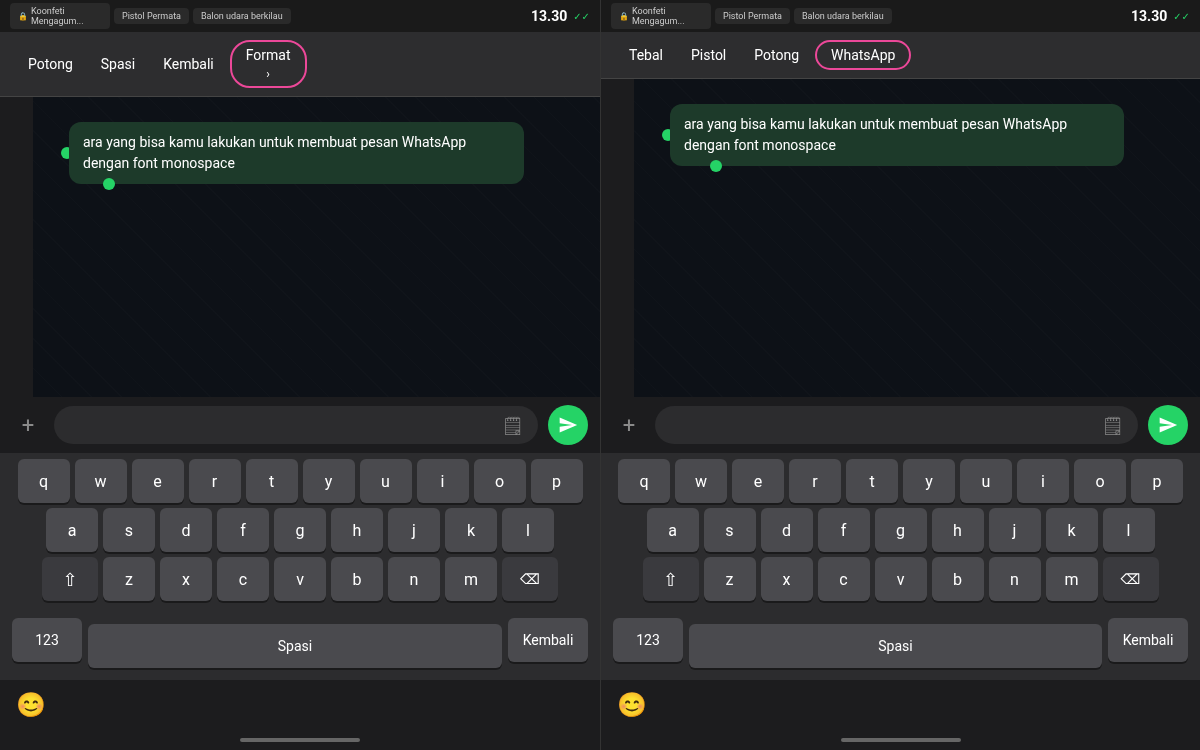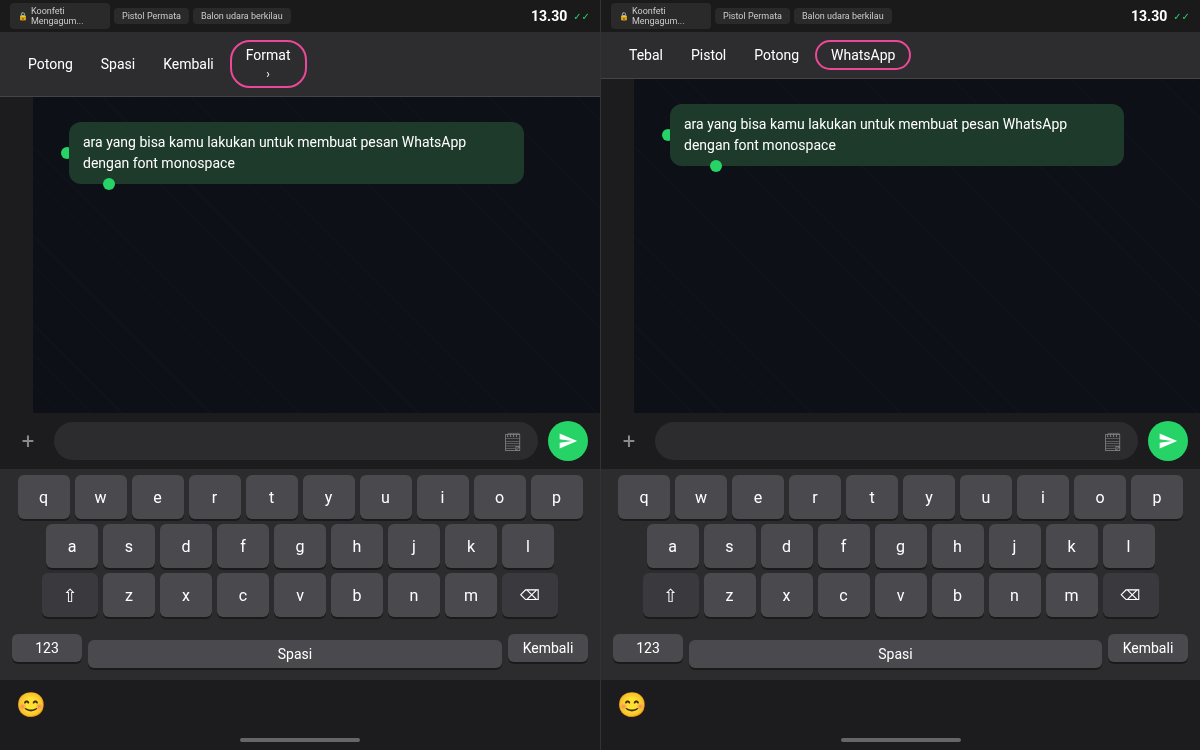--- a/index.html
+++ b/index.html
@@ -238,21 +238,21 @@
 
     .bottom-key {
       background: #4a4a4e;
       border-radius: 6px;
       color: #ffffff;
       font-size: 14px;
       display: flex;
       align-items: center;
       justify-content: center;
       cursor: pointer;
-      height: 28px;
+      height: 44px;
       box-shadow: 0 2px 0 rgba(0,0,0,0.4);
     }
 
     .bottom-key.number {
       min-width: 70px;
       max-width: 80px;
     }
 
     .bottom-key.space {
       flex: 1;

